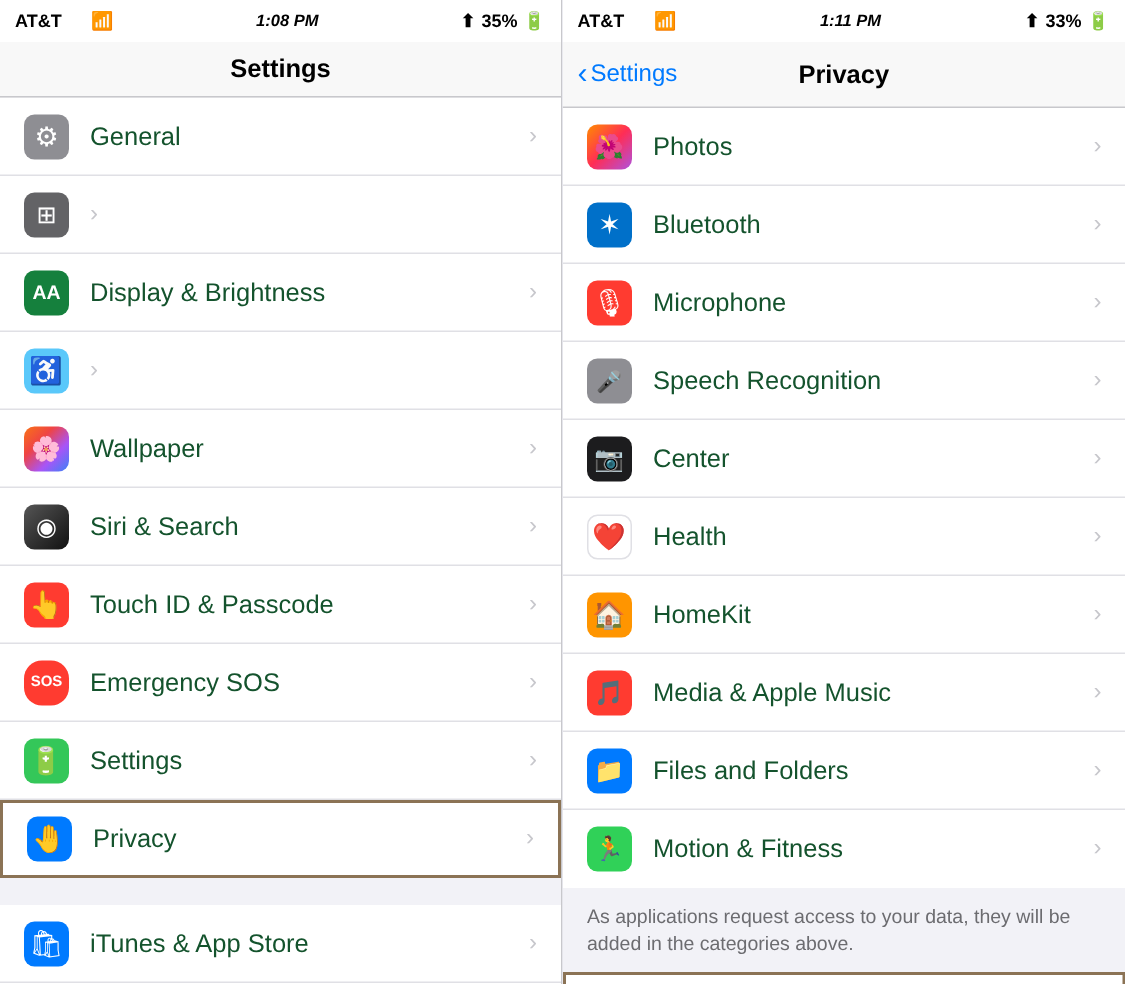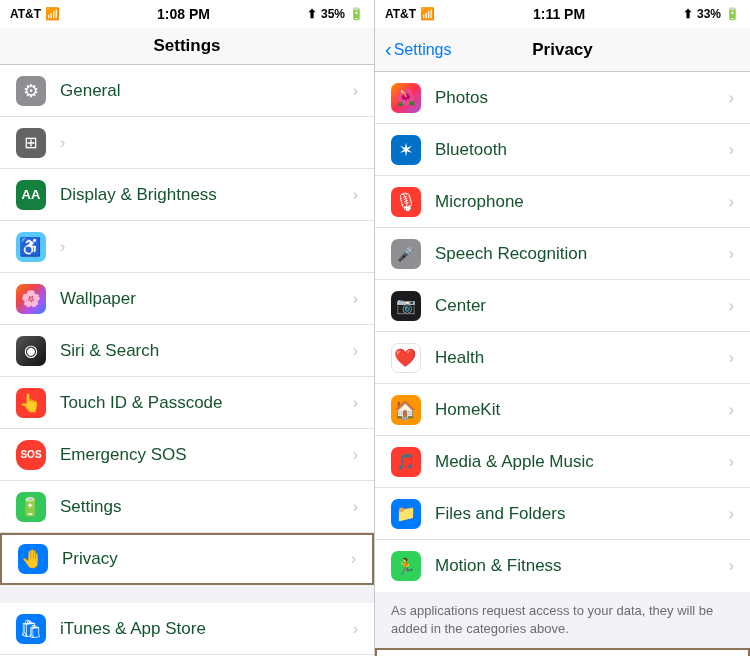--- a/index.html
+++ b/index.html
@@ -28,22 +28,22 @@
       height: 28px;
       background: #fff;
       display: flex;
       align-items: center;
       justify-content: space-between;
       padding: 0 10px;
       font-size: 12px;
       font-weight: 600;
       flex-shrink: 0;
     }
-    .status-bar .left { display: flex; align-items: center; gap: 4px; }
-    .status-bar .center { font-size: 14px; font-weight: 600; }
+    .status-bar .left { display: flex; align-items: center; gap: 20px; }
+    .status-bar .center { font-size: 11px; font-weight: 600; font-style: italic; }
     .status-bar .right { display: flex; align-items: center; gap: 4px; font-size: 12px; }
 
     
     .nav-bar {
       background: #f8f8f8;
       border-bottom: 1px solid #c8c8cc;
       padding: 8px 16px;
       display: flex;
       align-items: center;
       justify-content: center;

